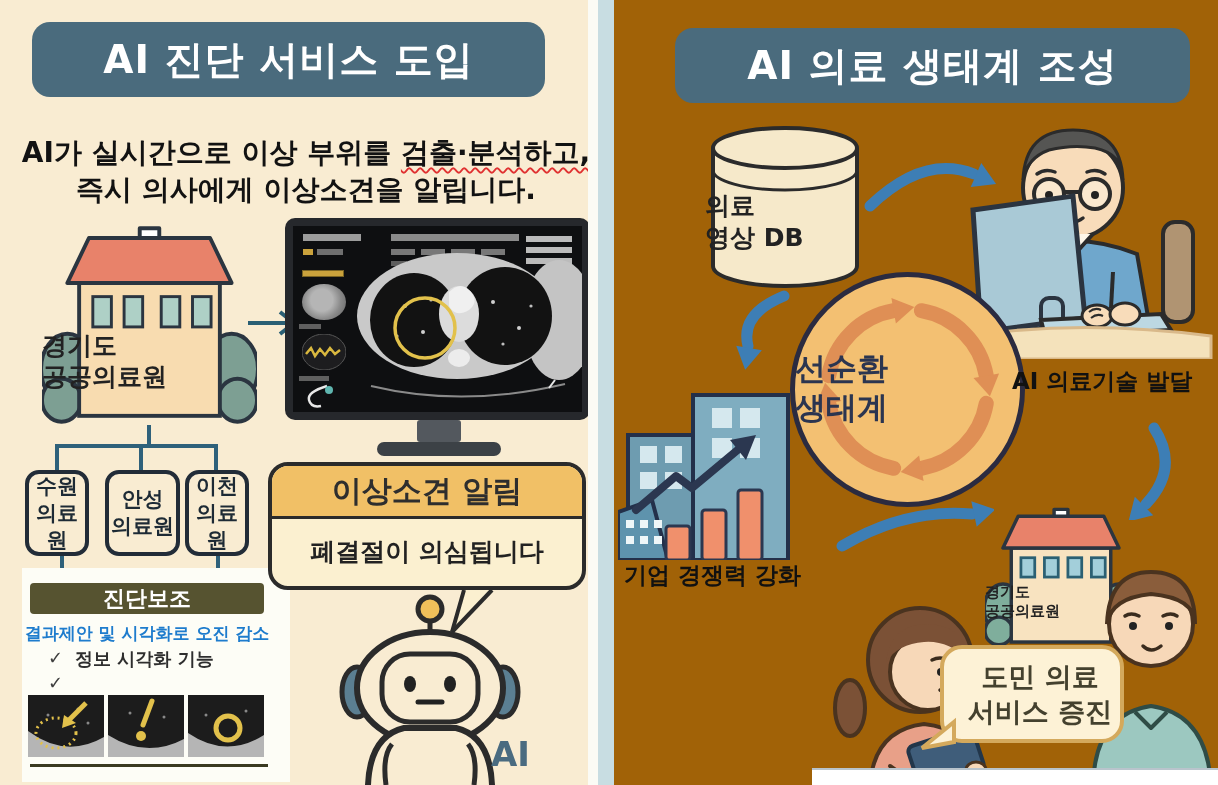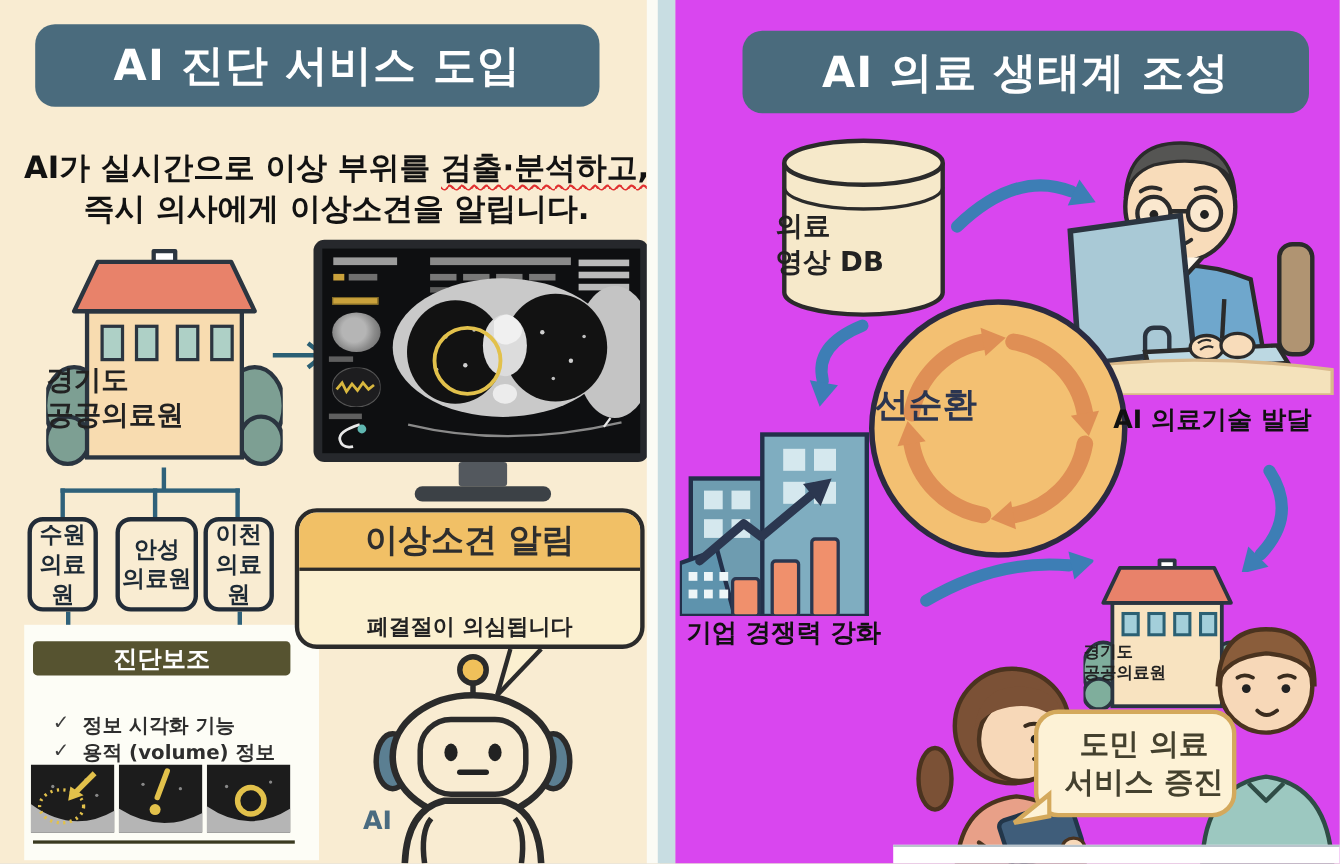--- a/index.html
+++ b/index.html
@@ -4,55 +4,55 @@
 <style>
   html,body{margin:0;padding:0;background:#e9e4d8;}
   *{box-sizing:border-box;}
   .stage{position:relative;width:1218px;height:785px;overflow:hidden;
     font-family:"DejaVu Sans",sans-serif;font-weight:bold;color:#1c1c1c;}
   .abs{position:absolute;}
   .panel{position:absolute;top:0;height:785px;}
   .panel-left{left:0;width:600px;background:#f9ecd2;}
   .panel-mid-white{left:588px;width:12px;top:0;height:785px;background:#fbfbf5;}
   .panel-divider{left:598px;width:16px;top:0;height:785px;background:#c8dde2;}
-  .panel-right{left:614px;width:604px;background:#d946ef;}
+  .panel-right{left:614px;width:604px;background:#a16207;}
   .title-badge{background:#4a6b7d;border-radius:18px;color:#fff;
     display:flex;align-items:center;justify-content:center;
     font-size:39px;letter-spacing:1px;}
   .subtitle{font-size:28px;line-height:37px;text-align:center;color:#121212;}
   .wavy{text-decoration:underline wavy #e03131 2px;text-underline-offset:5px;}
   .branch-box{background:#f9ecd2;border:4px solid #222c38;border-radius:14px;
     text-align:center;font-size:21px;line-height:27px;color:#1d2a35;
     display:flex;flex-direction:column;justify-content:center;}
   .conn{background:#2f617a;}
   .white-panel{background:#fdfdf6;}
   .diag-bar{background:#565330;border-radius:4px;color:#fff;font-size:22px;
     display:flex;align-items:center;justify-content:center;}
   .diag-sub{color:#1e7ccd;font-size:17px;text-align:center;}
   .check-row{font-size:18px;color:#2e2e2e;display:flex;gap:12px;}
   .check{color:#3e3e3e;}
   .alert-bubble{border:4px solid #2b2b2b;border-radius:20px;overflow:hidden;background:#fbf0d0;}
   .alert-head{background:#f1c066;border-bottom:3px solid #2b2b2b;height:53px;
     display:flex;align-items:center;justify-content:center;font-size:30px;color:#2e2e2e;}
-  .alert-body{display:flex;align-items:flex-end;justify-content:center;height:64px;
-    font-size:20px;color:#222;}
+  .alert-body{display:flex;align-items:center;justify-content:center;height:64px;
+    font-size:25px;color:#222;}
   .monitor-frame{background:#26282c;border-radius:10px;}
   .screen{position:absolute;left:8px;top:8px;right:8px;bottom:8px;background:#0e0f11;overflow:hidden;}
   .mbar{position:absolute;background:#8a8a8a;}
   .label-2l{text-align:left;}
   .hosp-label{font-size:25px;line-height:31px;color:#222;}
   .hosp-label-sm{font-size:15px;line-height:19px;color:#222;}
   .db-label{font-size:25px;line-height:32px;color:#222;}
   .cycle-circle{background:#f3c072;border:5px solid #2b2b40;border-radius:50%;}
   .cycle-label{font-size:31px;line-height:39px;color:#2b3550;}
   .caption{font-size:23px;color:#111;}
   .service-bubble{background:#fdf2d6;border:4px solid #d4a95c;border-radius:22px;
     display:flex;flex-direction:column;justify-content:center;text-align:center;
     font-size:27px;line-height:35px;color:#44412e;}
-  .robot-ai{font-size:23px;color:#4a6b80;text-align:left;}
+  .robot-ai{font-size:34px;color:#4a6b80;text-align:right;}
   .bottom-strip{background:#fff;border-top:2px solid #b9c4cc;}
 </style>
 </head>
 <body>
 
 <div class="stage">
 
   <div class="panel panel-left">
 
     <div class="abs title-badge" style="left:32px;top:22px;width:513px;height:75px;">
@@ -160,27 +160,27 @@
     </div>
     <div class="abs branch-box" style="left:185px;top:470px;width:64px;height:86px;">
       <div>이천</div>
       <div>의료원</div>
     </div>
 
     <div class="abs white-panel" style="left:22px;top:568px;width:268px;height:214px;">
       <div class="abs diag-bar" style="left:8px;top:15px;width:234px;height:31px;">
         <span>진단보조</span>
       </div>
+      <div class="abs diag-sub" style="left:0px;top:54px;width:250px;">결과제안 및 시각화로 오진 감소</div>
       <div class="abs check-row" style="left:26px;top:79px;">
         <span class="check">✓</span>
         <span>정보 시각화 기능</span>
       </div>
       <div class="abs check-row" style="left:26px;top:104px;">
         <span class="check">✓</span>
-        <span>용적 (volume) 정보</span>
       </div>
       <svg class="abs" style="left:6px;top:127px;" width="76" height="62">
         <rect width="76" height="62" fill="#1c1c1c"></rect>
         <path d="M0 36 Q38 64 76 42 L76 62 L0 62 Z" fill="#b5b5b5"></path>
         <circle cx="20" cy="20" r="1.5" fill="#888"></circle>
           <circle cx="50" cy="14" r="1.5" fill="#888"></circle>
           <circle cx="60" cy="28" r="1.5" fill="#888"></circle>
         <ellipse cx="28" cy="38" rx="20" ry="15" fill="none" stroke="#e2c14b" stroke-width="3" stroke-dasharray="2 4"></ellipse>
         <line x1="58" y1="8" x2="40" y2="26" stroke="#e2c14b" stroke-width="5"></line>
         <polygon points="34,33 36,20 48,28" fill="#e2c14b"></polygon>
@@ -320,20 +320,21 @@
           <g transform="rotate(315)">
             <path d="M-45.9 -65.5 A80 80 0 0 1 45.9 -65.5" fill="none" stroke="#df8f55" stroke-width="15" stroke-linecap="round"></path>
             <g transform="translate(45.9,-65.5) rotate(35)">
                 <polygon points="0,-13 21,0 0,13" fill="#df8f55"></polygon>
               </g>
           </g>
         </g>
       </svg>
       <div class="abs label-2l cycle-label" style="left:0;top:74px;width:225px;font-family:Liberation Mono, monospace;">
         <div>선순환</div>
+        <div>생태계</div>
       </div>
     </div>
 
     <div class="abs caption" style="left:398px;top:366px;width:210px;">AI 의료기술 발달</div>
 
     <svg class="abs" style="left:4px;top:360px;" width="190" height="200" viewBox="0 0 190 200">
       <rect x="10" y="75" width="70" height="125" fill="#6e9cb0" stroke="#23304a" stroke-width="4"></rect>
       <rect x="75" y="35" width="95" height="165" fill="#7fadc0" stroke="#23304a" stroke-width="4"></rect>
       <rect x="22" y="86" width="17" height="17" fill="#d5e8ee"></rect>
         <rect x="47" y="86" width="17" height="17" fill="#d5e8ee"></rect>

